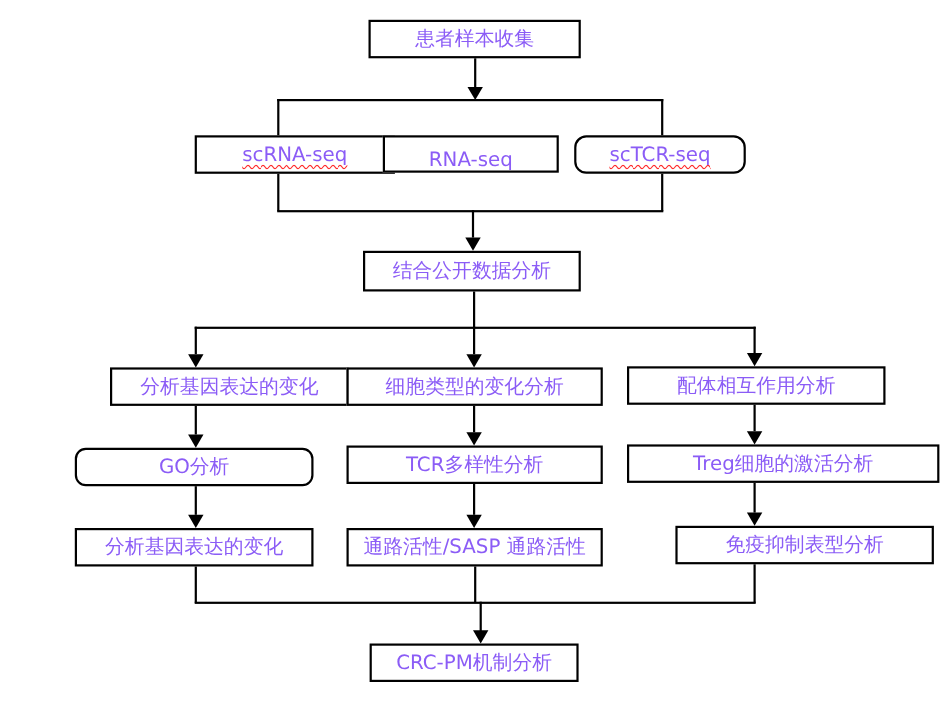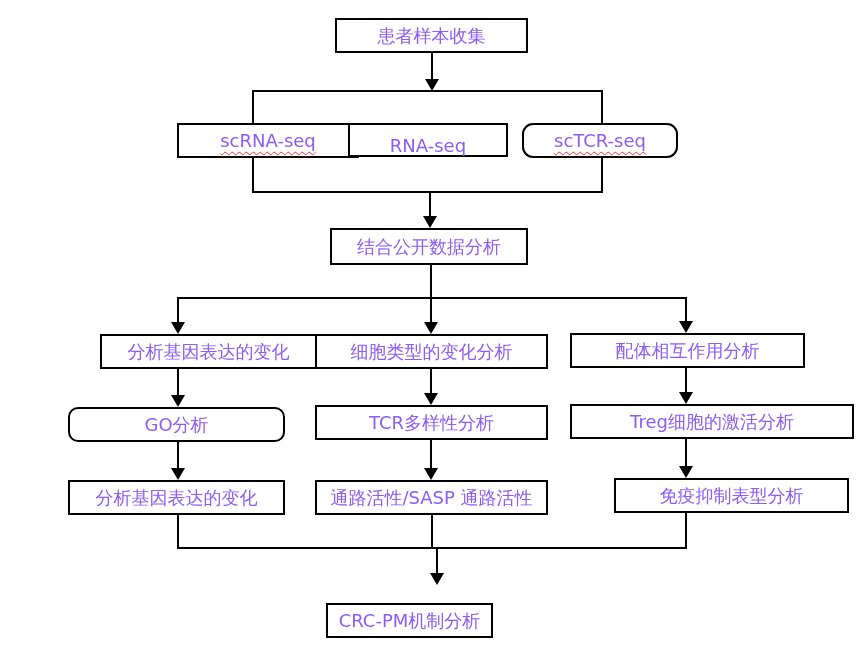--- a/index.html
+++ b/index.html
@@ -49,21 +49,21 @@
   .n-public  { left: 330px; top: 228px; width: 198px; height: 37px; }
   .n-gene    { left: 68px;  top: 334px; width: 217px; height: 35px; margin-left: 32px; }
   .n-cell    { left: 315px; top: 334px; width: 233px; height: 35px; }
   .n-ligand  { left: 570px; top: 333px; width: 235px; height: 35px; }
   .n-go      { left: 68px;  top: 407px; width: 217px; height: 35px; border-radius: 10px; }
   .n-tcr     { left: 315px; top: 405px; width: 233px; height: 35px; }
   .n-treg    { left: 570px; top: 404px; width: 284px; height: 35px; }
   .n-deg     { left: 68px;  top: 480px; width: 217px; height: 35px; }
   .n-sasp    { left: 315px; top: 480px; width: 233px; height: 35px; }
   .n-immune  { left: 570px; top: 478px; width: 235px; height: 35px; margin-left: 44px; }
-  .n-crcpm   { left: 326px; top: 585px; width: 167px; height: 35px; margin-top: 18px; }
+  .n-crcpm   { left: 336px; top: 585px; width: 190px; height: 35px; }
 </style>
 </head>
 <body>
 
 <div class="canvas">
 
   <div class="node n-patient">
     <span>患者样本收集</span>
   </div>
 

